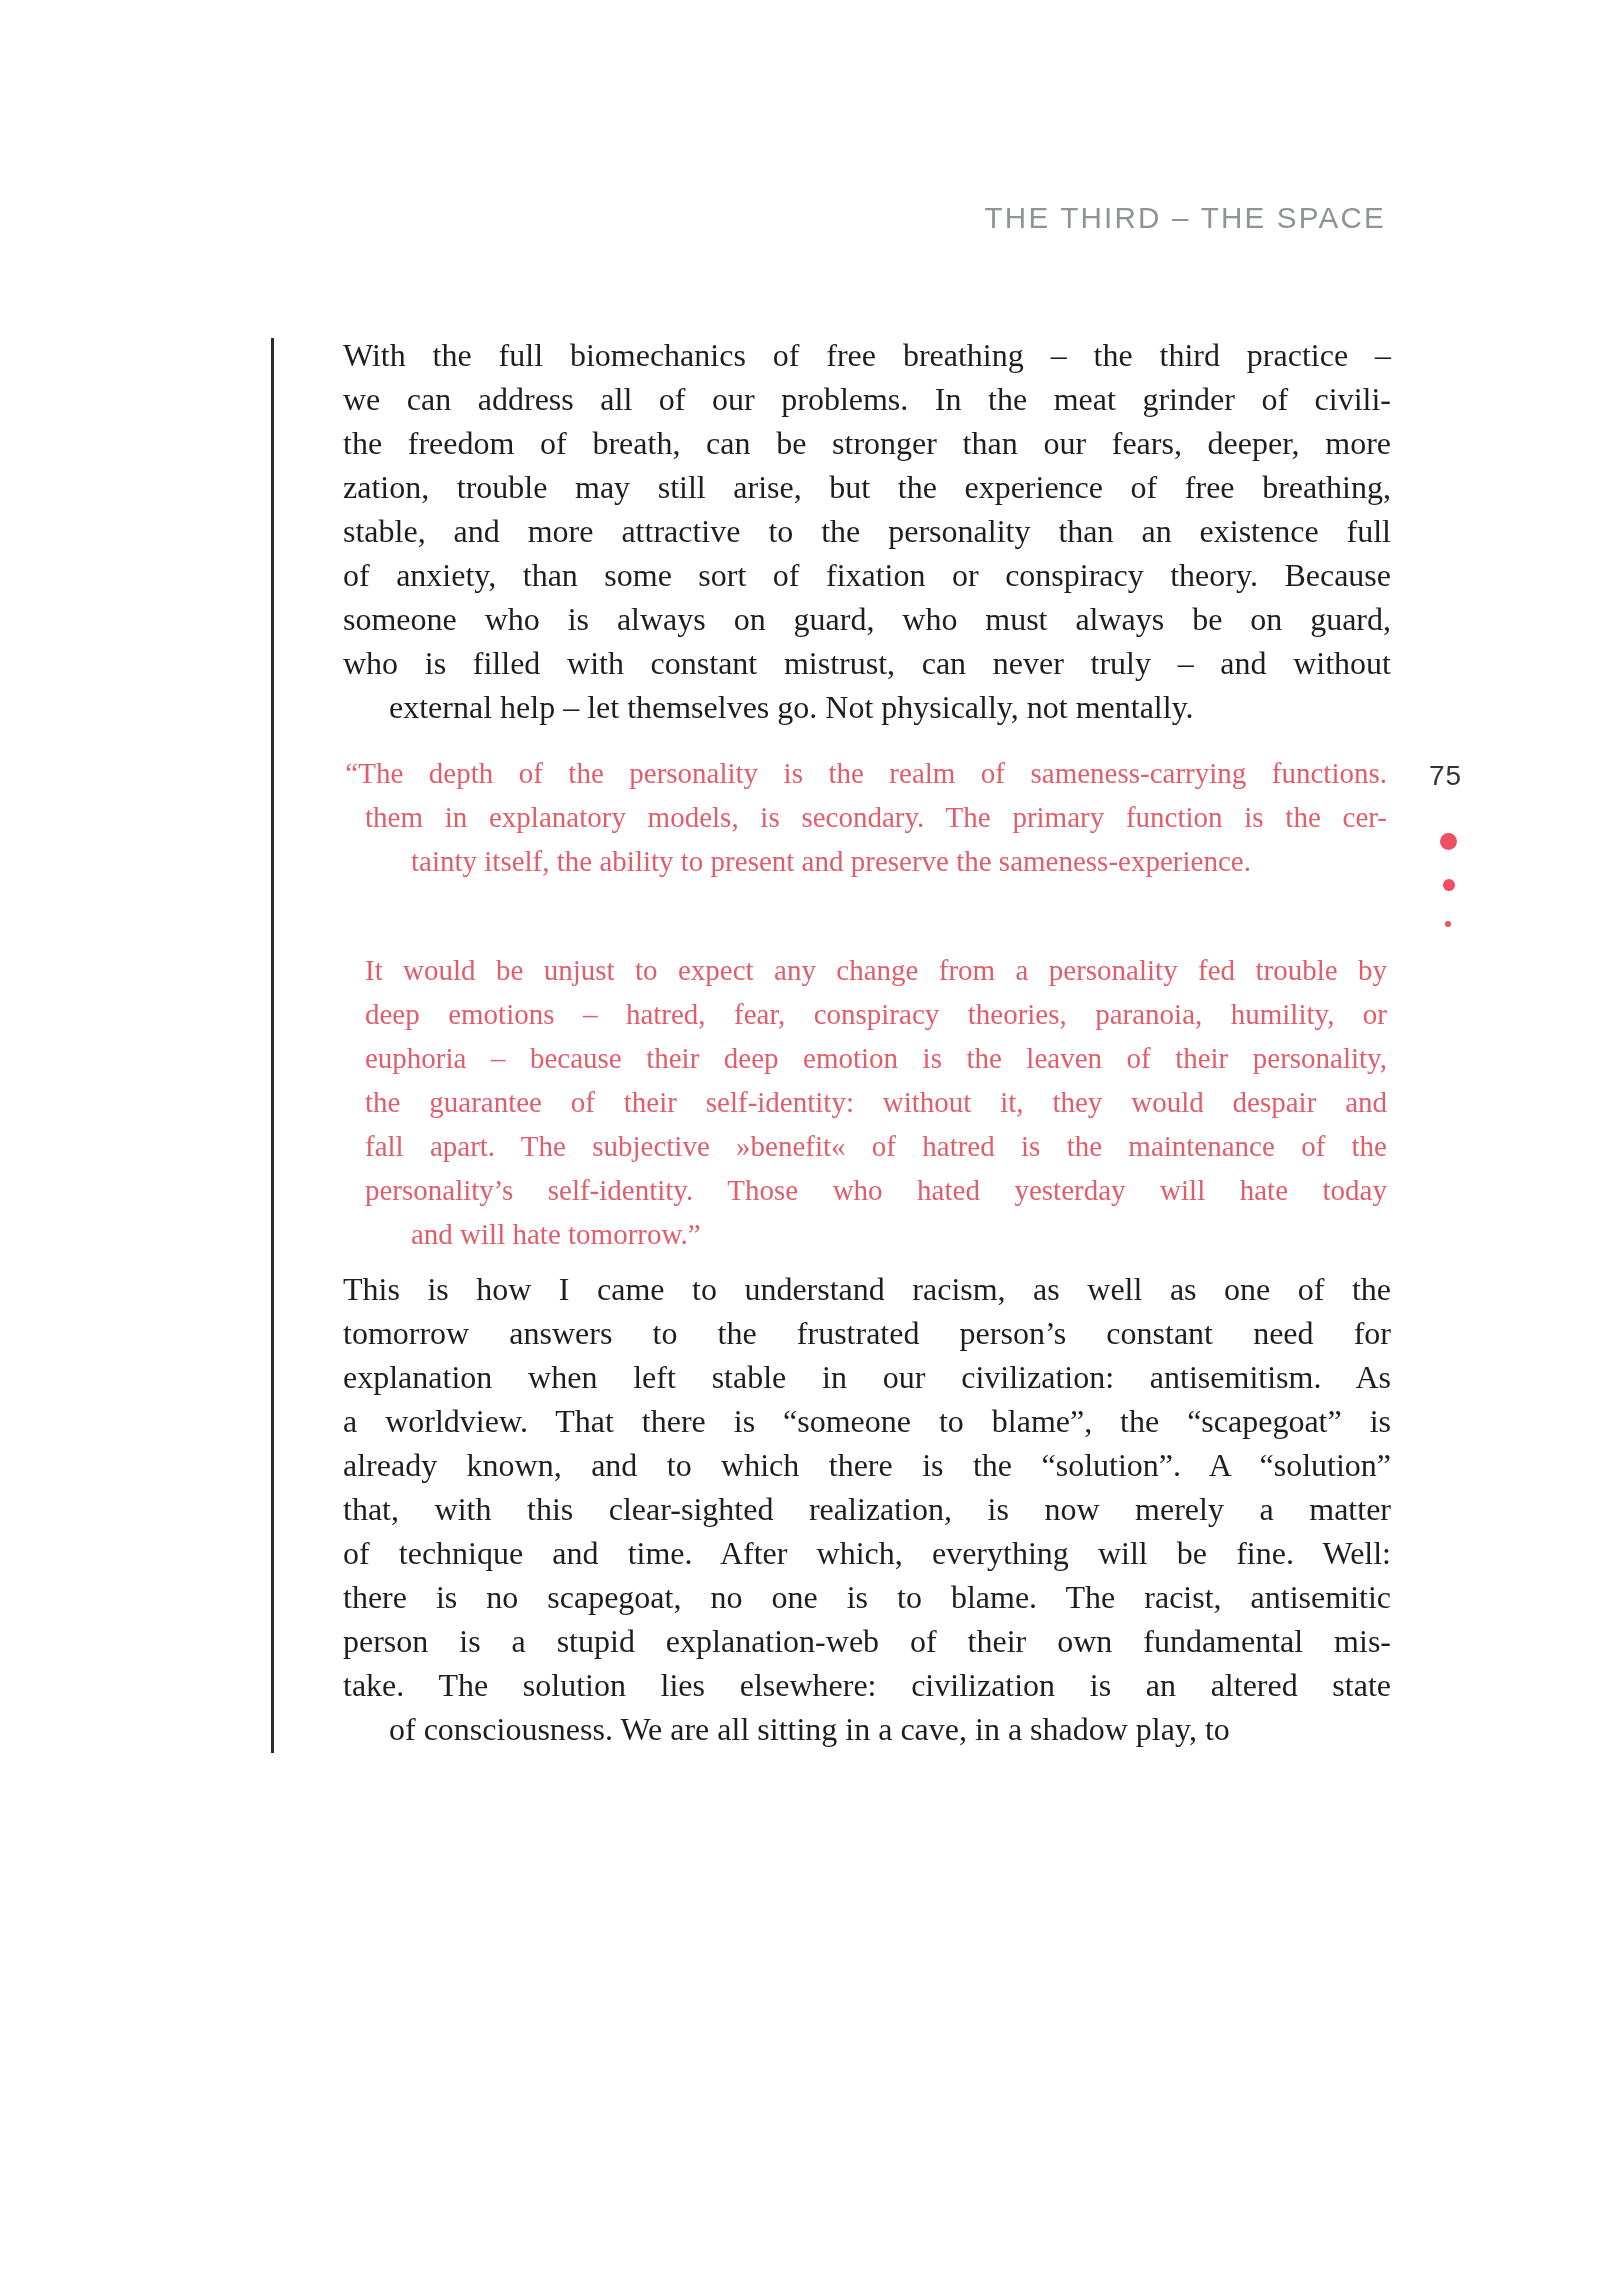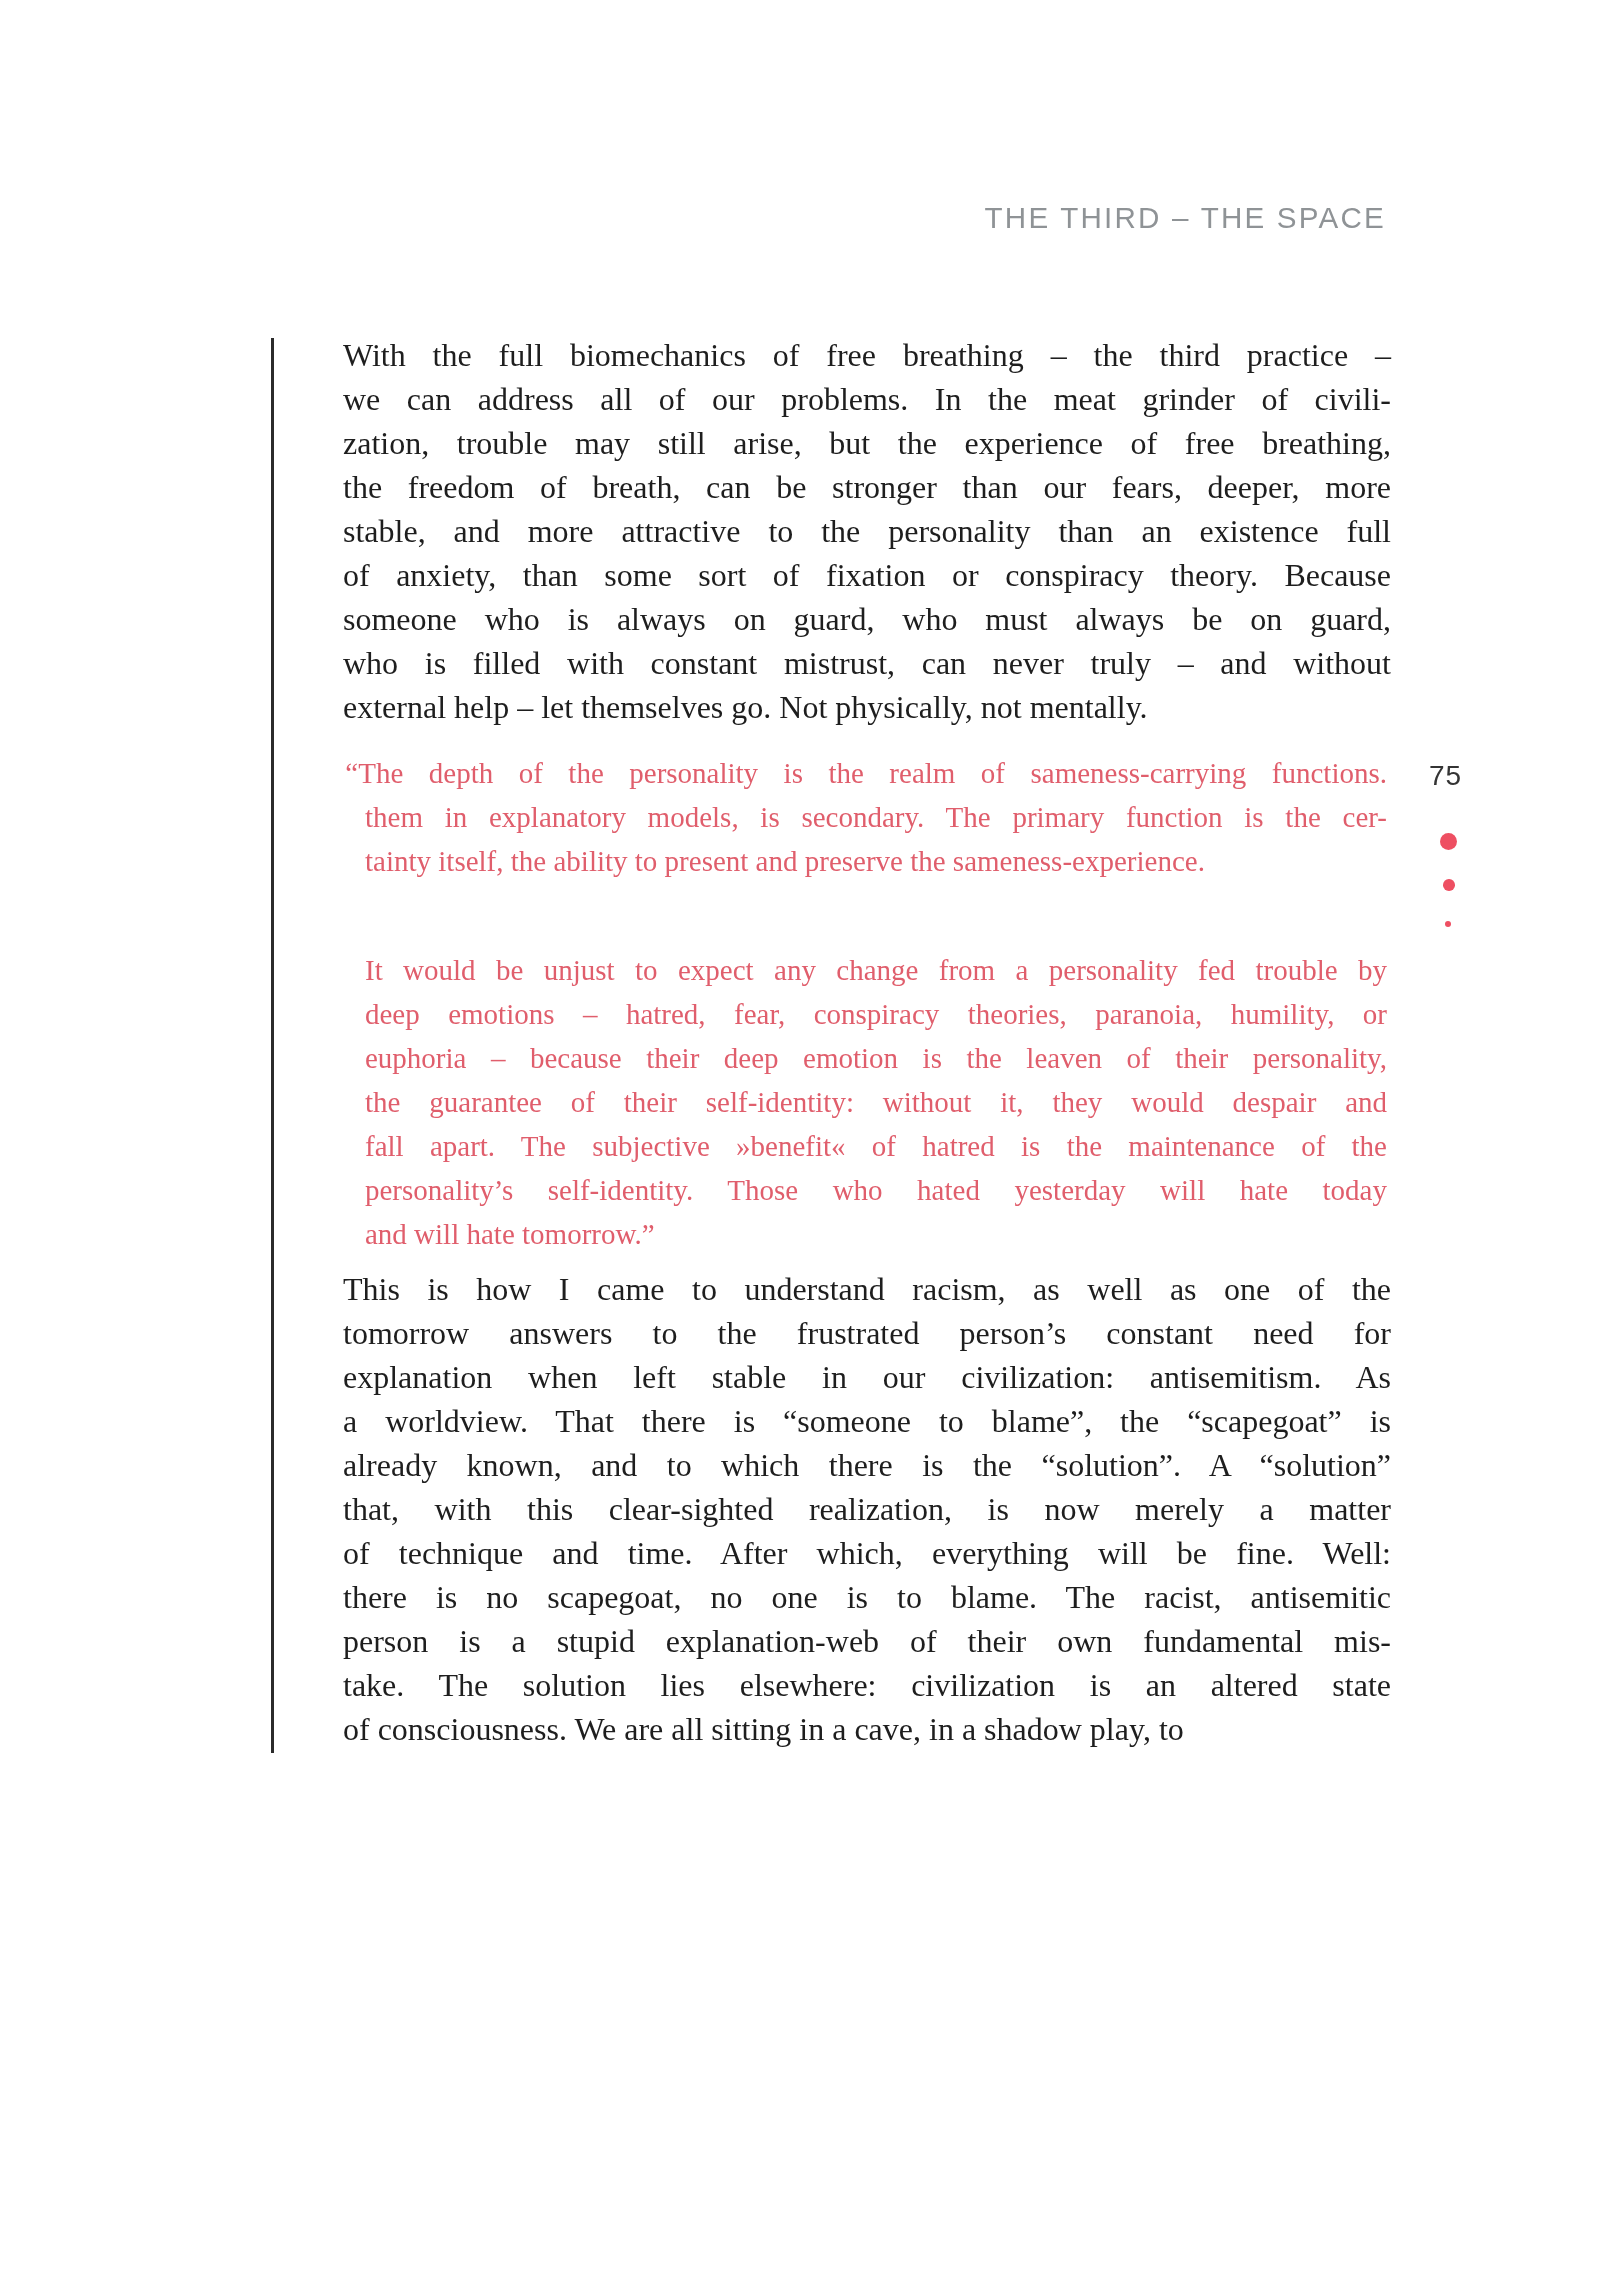--- a/index.html
+++ b/index.html
@@ -50,20 +50,21 @@
   #quote2 { top: 948px; }
   #para2 { top: 1267px; }
   #quote1 .line:first-child { text-indent: -19.7px; }
   .line {
     text-align: justify;
     text-align-last: justify;
     white-space: normal;
   }
   .line.last {
     text-align-last: left;
+    margin-left: 46px;
   }
   .page-number {
     position: absolute;
     left: 1429px;
     top: 760px;
     font-family: "Liberation Sans", "DejaVu Sans", sans-serif;
     font-size: 28px;
     letter-spacing: 0.9px;
     color: #343434;
   }
@@ -81,22 +82,22 @@
 
 <div class="page">
 
   <div class="running-header">THE THIRD – THE SPACE</div>
 
   <div class="text-rule"></div>
 
   <div class="para" id="para1">
       <div class="line">With the full biomechanics of free breathing – the third practice –</div>
       <div class="line">we can address all of our problems. In the meat grinder of civili-</div>
+      <div class="line">the freedom of breath, can be stronger than our fears, deeper, more</div>
       <div class="line">zation, trouble may still arise, but the experience of free breathing,</div>
-      <div class="line">the freedom of breath, can be stronger than our fears, deeper, more</div>
       <div class="line">stable, and more attractive to the personality than an existence full</div>
       <div class="line">of anxiety, than some sort of fixation or conspiracy theory. Because</div>
       <div class="line">someone who is always on guard, who must always be on guard,</div>
       <div class="line">who is filled with constant mistrust, can never truly – and without</div>
       <div class="line last">external help – let themselves go. Not physically, not mentally.</div>
     </div>
 
   <div class="quote" id="quote1">
       <div class="line">“The depth of the personality is the realm of sameness-carrying functions.</div>
       <div class="line">them in explanatory models, is secondary. The primary function is the cer-</div>

